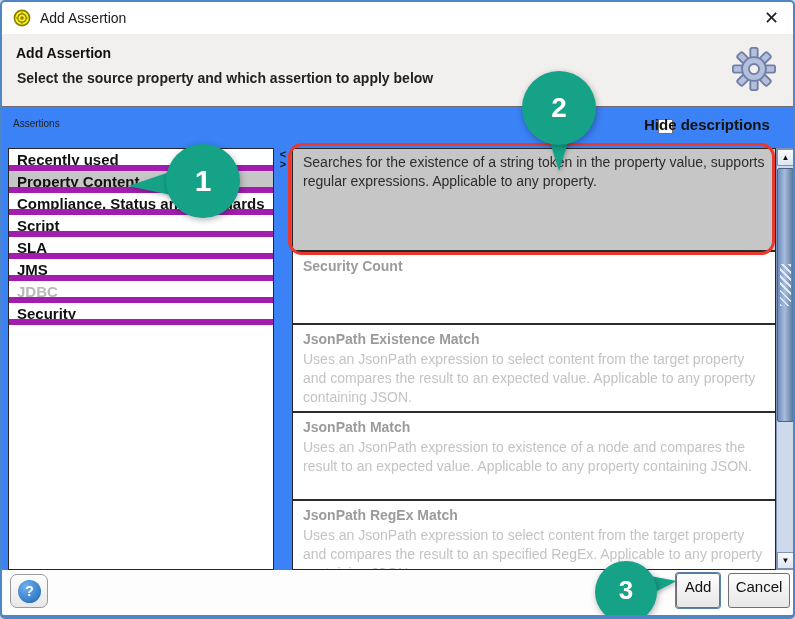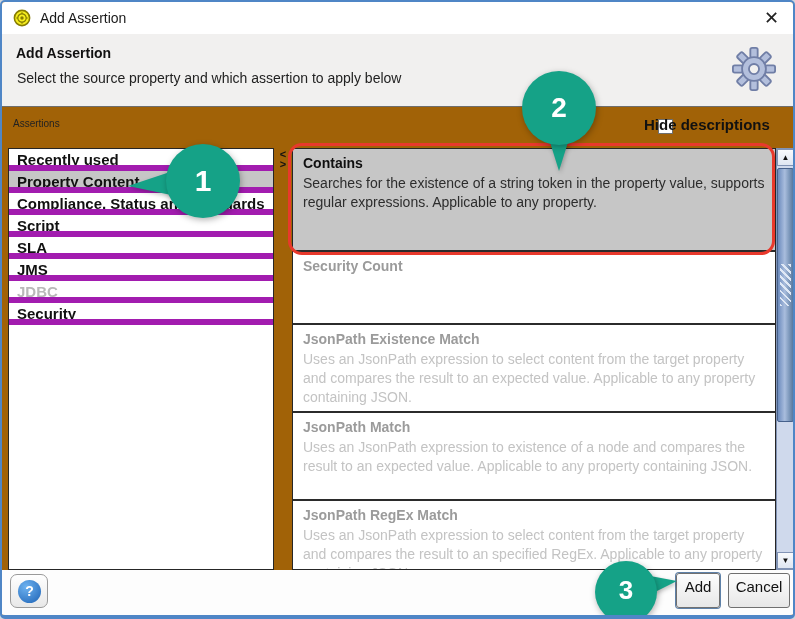--- a/index.html
+++ b/index.html
@@ -1,28 +1,28 @@
 <!DOCTYPE html>
 <html><head>
 <meta charset="utf-8">
 <style>
   html,body{margin:0;padding:0;background:#cfd6de;}
   *{box-sizing:border-box;font-family:"Liberation Sans",sans-serif;}
-  .window{position:relative;width:795px;height:619px;background:#a16207;border:2px solid #4f86c6;border-bottom-width:4px;border-radius:5px;overflow:hidden;padding-left:39px;}
+  .window{position:relative;width:795px;height:619px;background:#3b82f6;border:2px solid #4f86c6;border-bottom-width:4px;border-radius:5px;overflow:hidden;padding-left:39px;}
 
   
   .titlebar{position:absolute;left:0;top:0;width:100%;height:32px;background:#fff;}
   .app-icon{position:absolute;left:11px;top:7px;width:18px;height:18px;}
   .win-title{position:absolute;left:38px;top:0;line-height:32px;font-size:14px;color:#1a1a1a;}
   .close-btn{position:absolute;right:14px;top:3px;font-size:18px;color:#222;cursor:pointer;line-height:26px;}
 
   
   .header{position:absolute;left:0;top:32px;width:100%;height:73px;background:#f1f0ef;border-bottom:1px solid #6e6e6e;}
   .header-title{position:absolute;left:14px;top:11px;font-size:14px;font-weight:bold;color:#111;}
-  .header-sub{position:absolute;left:15px;top:36px;font-size:14px;color:#222;}
+  .header-sub{position:absolute;left:15px;top:36px;font-size:14px;color:#222;font-weight:bold;}
   .gear{position:absolute;right:17px;top:13px;width:44px;height:44px;}
 
   
   .assertions-label{position:absolute;left:11px;top:116px;font-size:10px;color:#222;}
   .hide-desc-box{position:absolute;left:656px;top:117px;width:15px;height:15px;background:#fff;border:1px solid #6f6f6f;cursor:pointer;}
   .hide-desc-label{position:absolute;left:642px;top:114px;font-size:15px;font-weight:bold;color:#111;}
 
   
   .left-panel{position:absolute;left:6px;top:146px;width:266px;height:422px;border:1px solid #262626;background:#fff;}
   .l-row{height:22px;line-height:21px;border-bottom:6px solid #a21caf;font-size:15px;font-weight:bold;color:#111;padding-left:8px;cursor:pointer;white-space:nowrap;overflow:hidden;}
@@ -120,21 +120,20 @@
     <div class="l-row">Security</div>
   </div>
 
   <div class="splitter">
     <span>&lt;</span>
     <span>&gt;</span>
   </div>
 
   <div class="right-panel">
     <div class="r-row selected">
-      <div class="r-title">Contains</div>
       <div class="r-desc">Searches for the existence of a string token in the property value, supports regular expressions. Applicable to any property.</div>
     </div>
     <div class="r-row r-h73">
       <div class="r-title">Security Count</div>
     </div>
     <div class="r-row r-h88">
       <div class="r-title">JsonPath Existence Match</div>
       <div class="r-desc">Uses an JsonPath expression to select content from the target property and compares the result to an expected value. Applicable to any property containing JSON.</div>
     </div>
     <div class="r-row r-h88">

